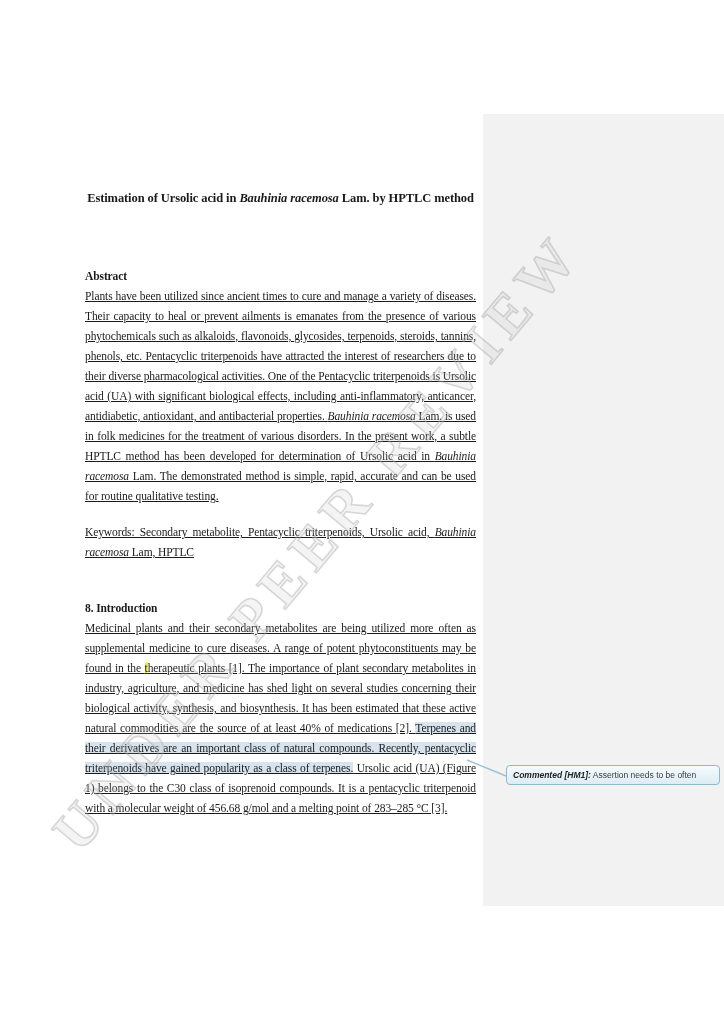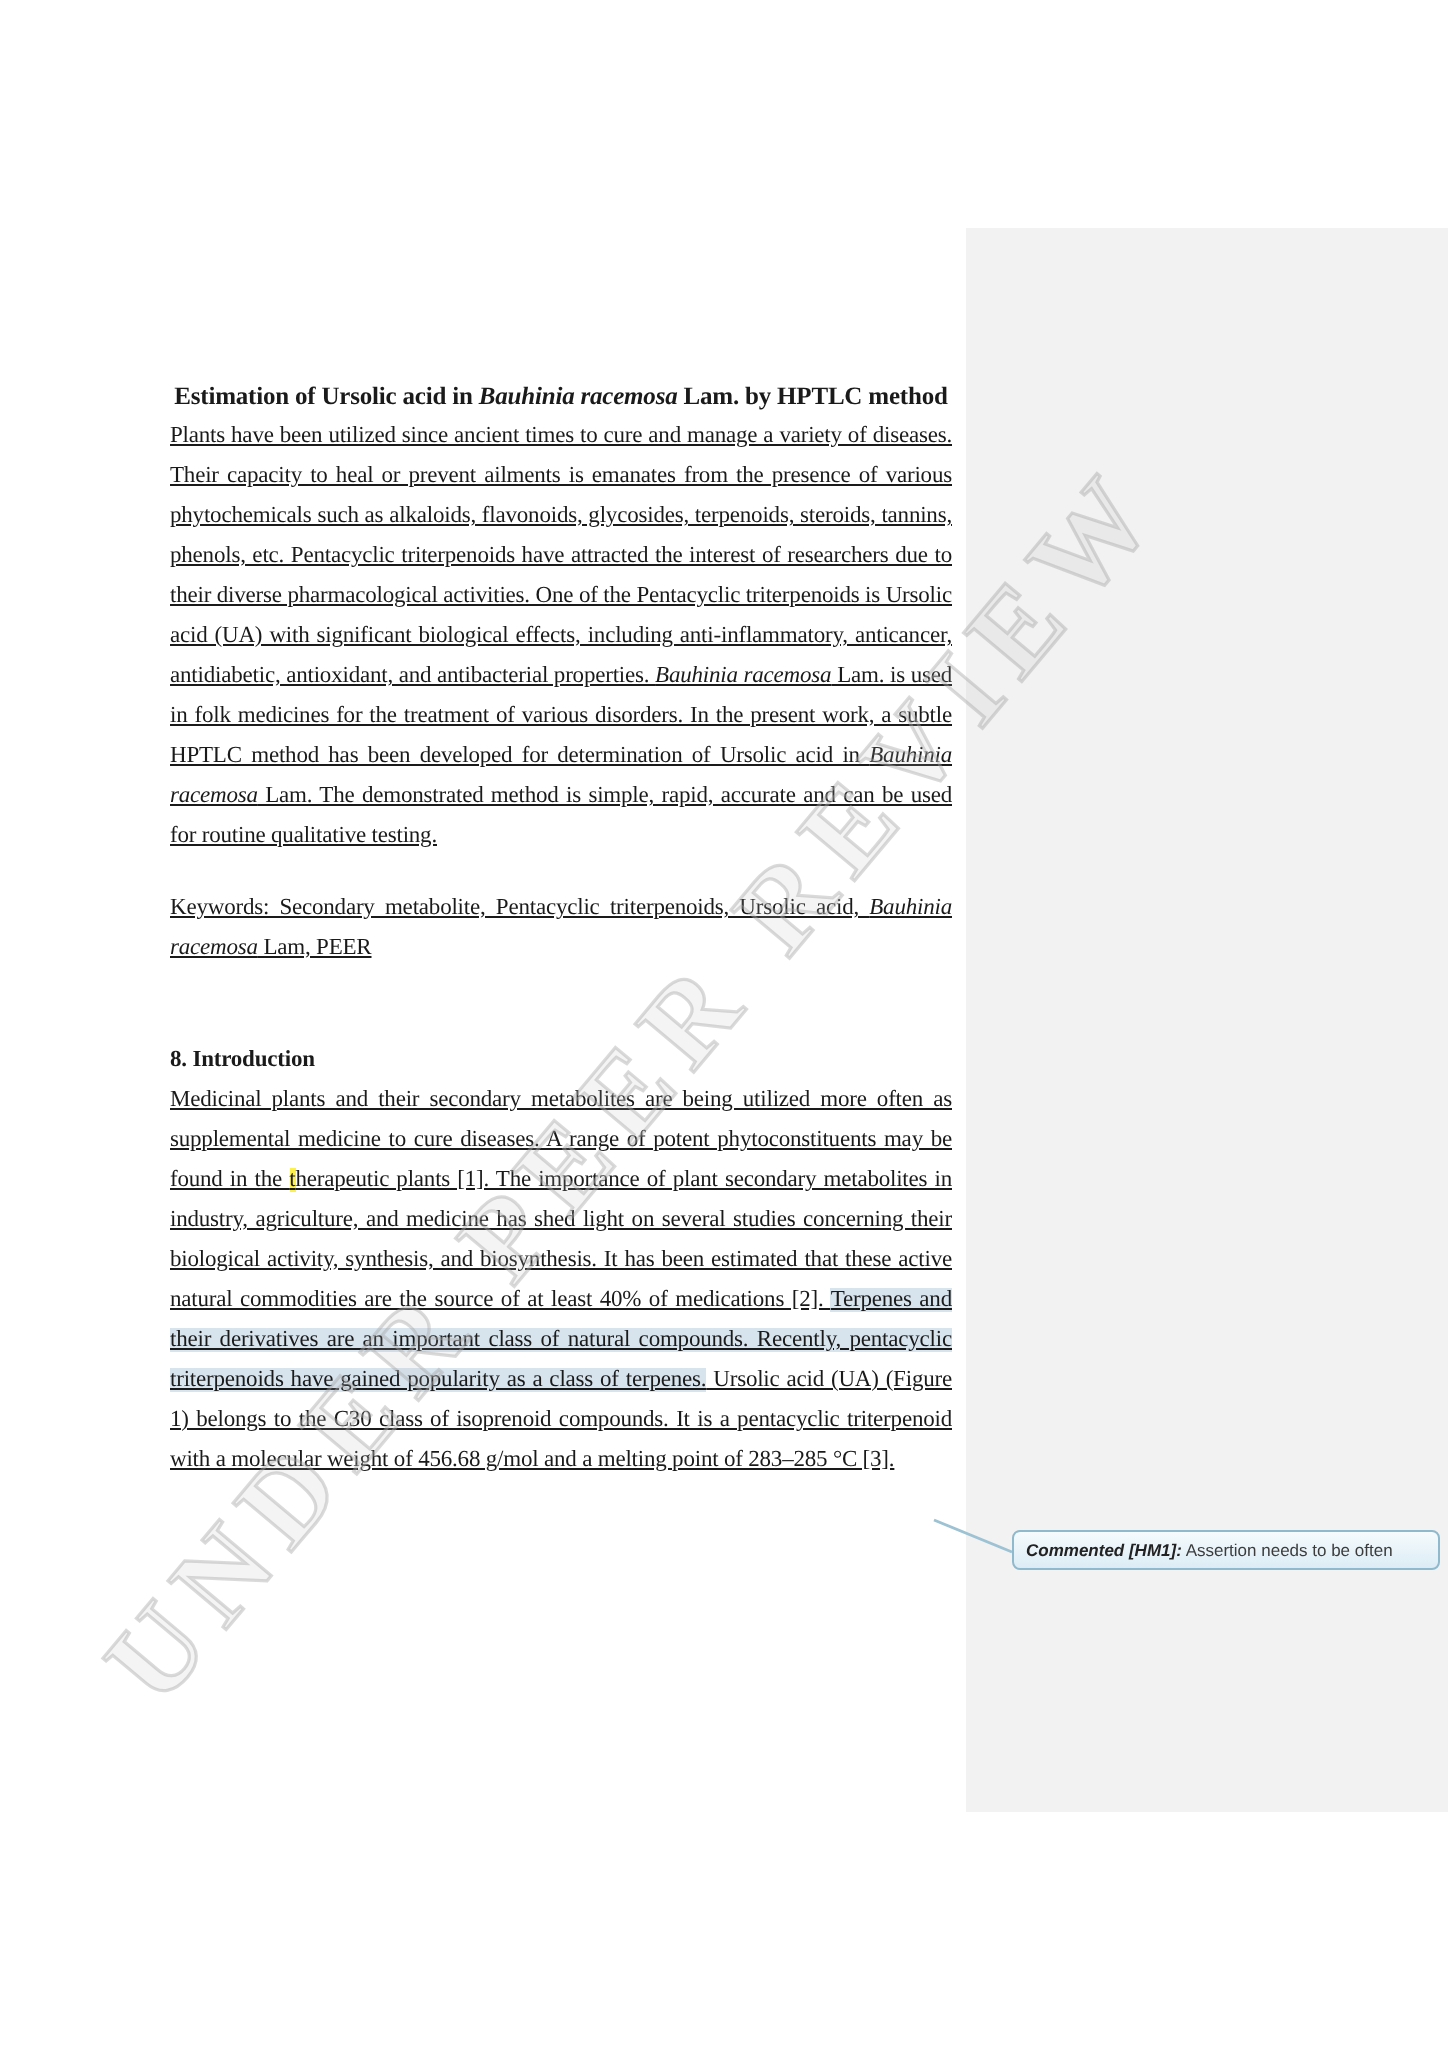--- a/index.html
+++ b/index.html
@@ -62,24 +62,25 @@
 <body>
 
 <div class="markup-area"></div>
 
 <div class="watermark">UNDER PEER REVIEW</div>
 
 <div class="content">
 
   <p class="paper-title"><span>Estimation of Ursolic acid in </span><span class="ital">Bauhinia racemosa</span><span> Lam. by HPTLC method</span></p>
 
+  <p class="section-heading abstract-heading">Abstract</p>
 
   <p class="para"><span>Plants have been utilized since ancient times to cure and manage a variety of diseases. Their capacity to heal or prevent ailments is emanates from the presence of various phytochemicals such as alkaloids, flavonoids, glycosides, terpenoids, steroids, tannins, phenols, etc. Pentacyclic triterpenoids have attracted the interest of researchers due to their diverse pharmacological activities. One of the Pentacyclic triterpenoids is Ursolic acid (UA) with significant biological effects, including anti-inflammatory, anticancer, antidiabetic, antioxidant, and antibacterial properties. </span><span class="ital">Bauhinia racemosa</span><span> Lam. is used in folk medicines for the treatment of various disorders. In the present work, a subtle HPTLC method has been developed for determination of Ursolic acid in </span><span class="ital">Bauhinia racemosa</span><span> Lam. The demonstrated method is simple, rapid, accurate and can be used for routine qualitative testing.</span></p>
 
-  <p class="para keywords-para"><span>Keywords: Secondary metabolite, Pentacyclic triterpenoids, Ursolic acid, </span><span class="ital">Bauhinia racemosa</span><span> Lam, PEER</span></p>
+  <p class="para keywords-para"><span>Keywords: Secondary metabolite, Pentacyclic triterpenoids, Ursolic acid, </span><span class="ital">Bauhinia racemosa</span><span> Lam, HPTLC</span></p>
 
   <p class="section-heading intro-heading">8. Introduction</p>
 
   <p class="para"><span>Medicinal plants and their secondary metabolites are being utilized more often as supplemental medicine to cure diseases. A range of potent phytoconstituents may be found in the </span><span class="hl-yellow">t</span><span>herapeutic plants [1]. The importance of plant secondary metabolites in industry, agriculture, and medicine has shed light on several studies concerning their biological activity, synthesis, and biosynthesis. It has been estimated that these active natural commodities are the source of at least 40% of medications [2]. </span><span class="hl-blue">Terpenes and their derivatives are an important class of natural compounds. Recently, pentacyclic triterpenoids have gained popularity as a class of terpenes.</span><span> Ursolic acid (UA) (Figure 1) belongs to the C30 class of isoprenoid compounds. It is a pentacyclic triterpenoid with a molecular weight of 456.68 g/mol and a melting point of 283–285 °C [3].</span></p>
 
 </div>
 
 <svg class="connector-svg">
   <polyline points="467,760 506,776" fill="none" stroke="#9cc2d3" stroke-width="1.4"></polyline>
 </svg>

